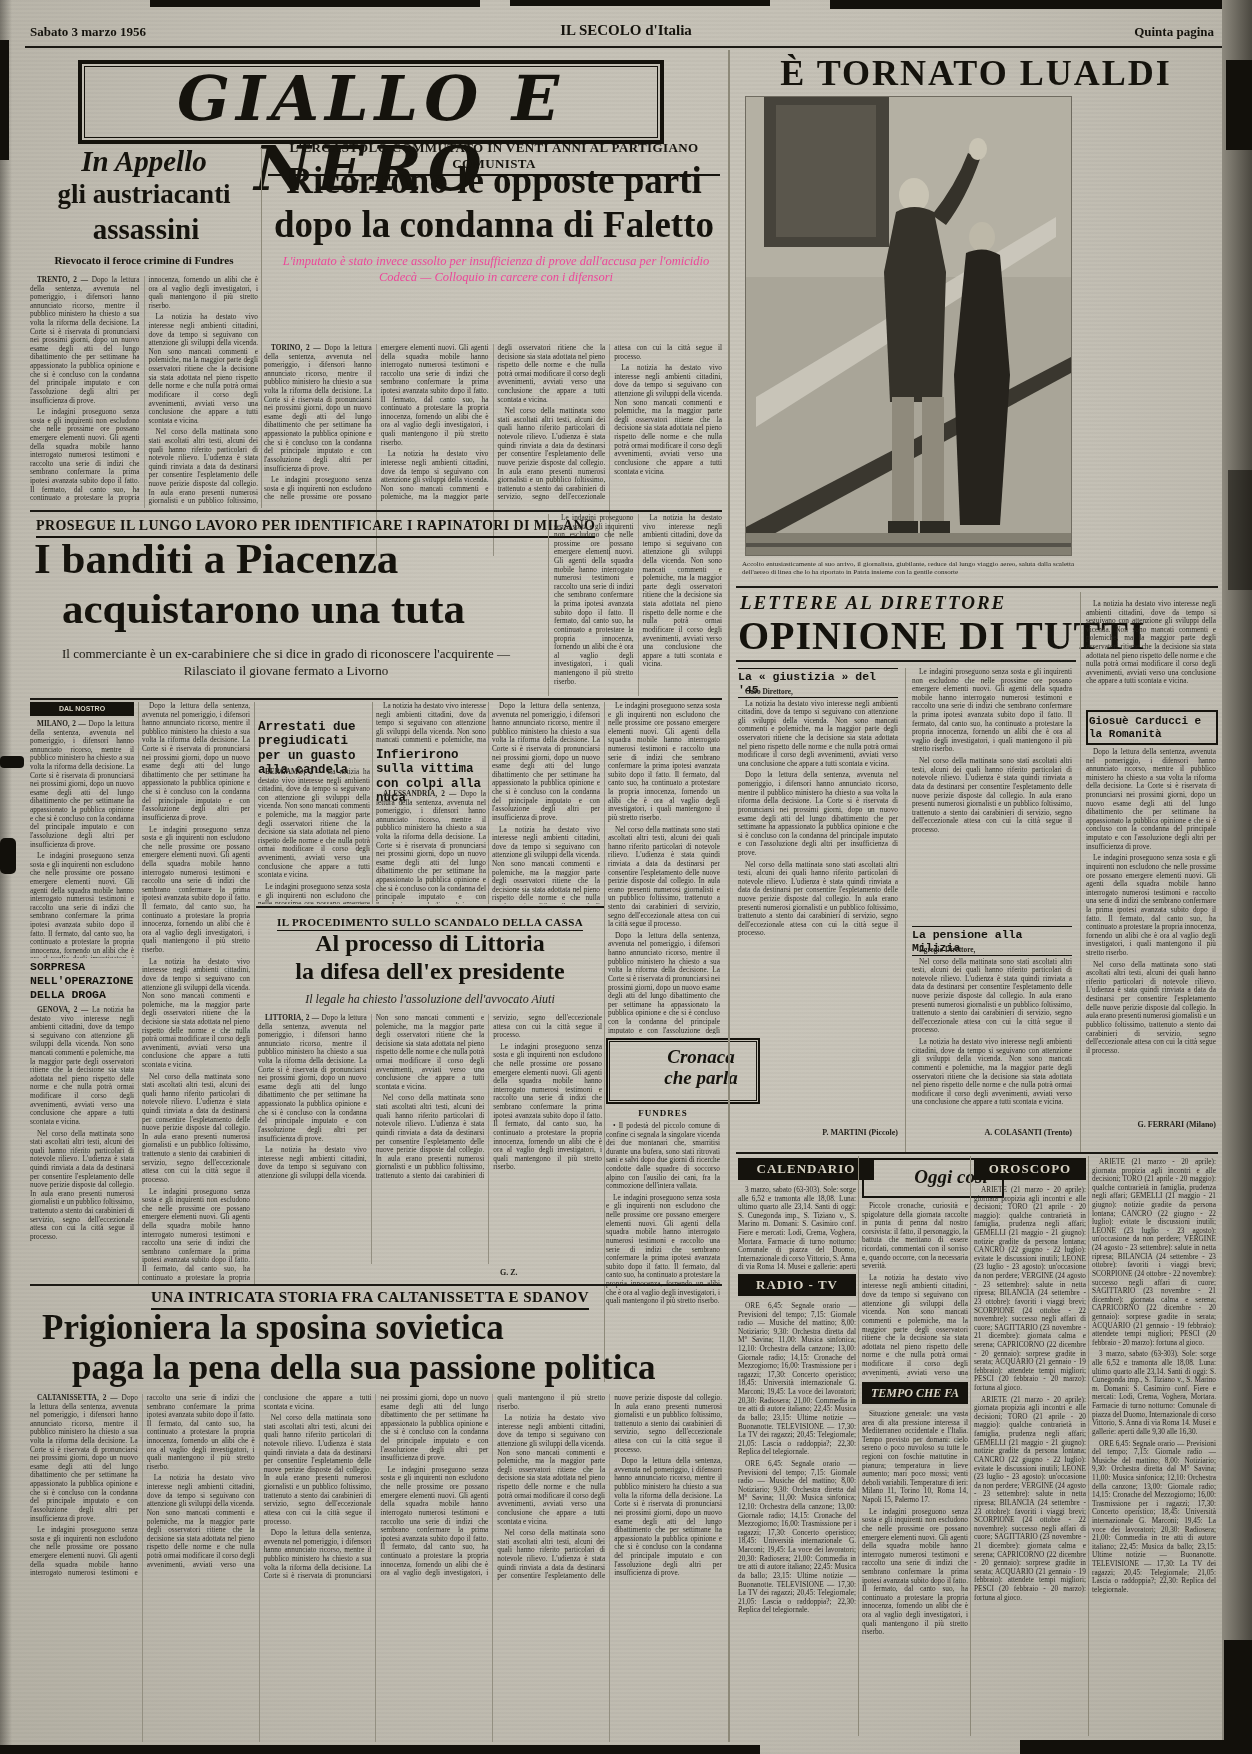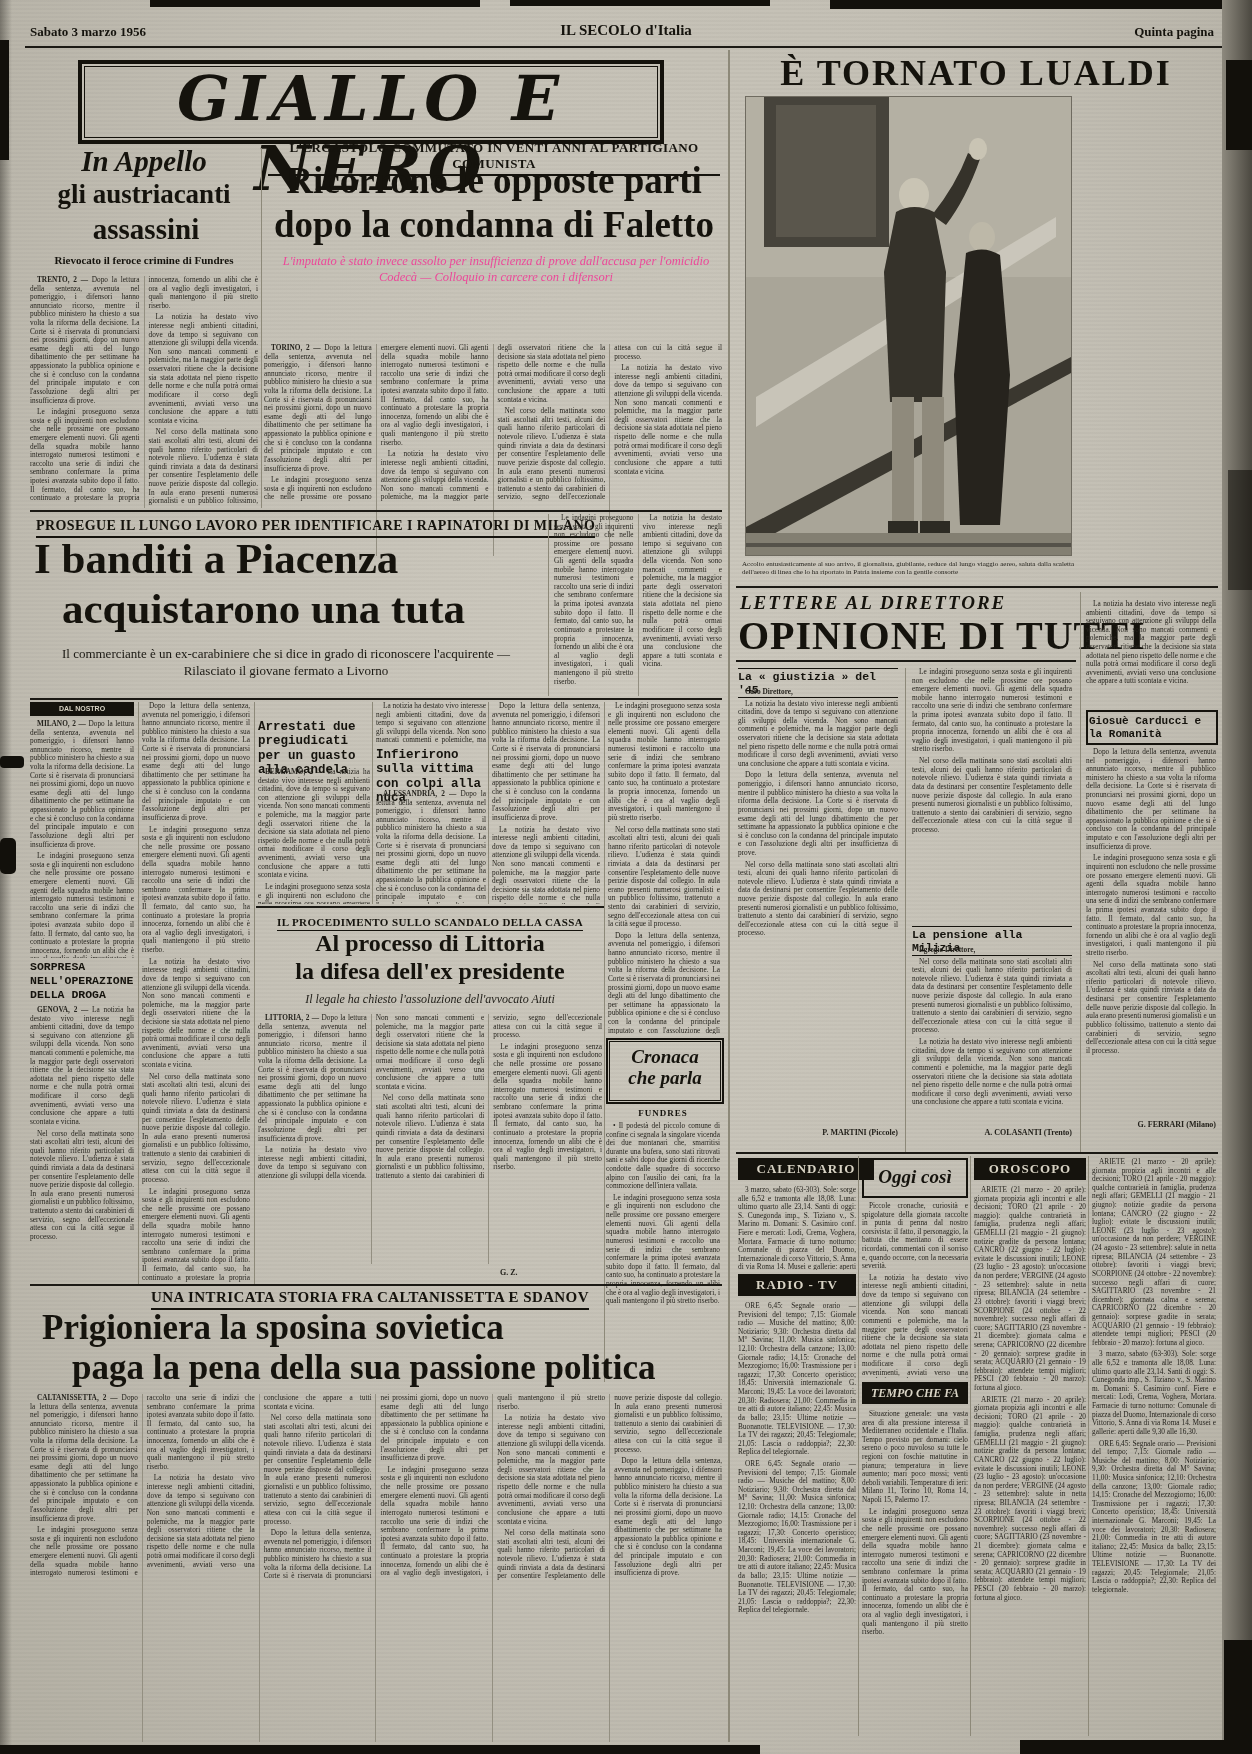--- a/index.html
+++ b/index.html
@@ -21,21 +21,21 @@
   .cols6{column-count:6;column-gap:9px;column-rule:1px solid #938f81;}
   .hd{font-weight:bold;color:#15130d;}
   .center{text-align:center;}
   .kick{font-weight:bold;font-size:14px;color:#15130d;border-bottom:2px solid #15130d;display:inline-block;padding-bottom:2px;letter-spacing:.4px;}
   .rev{background:#15130d;color:#d8d3c4;text-align:center;font-weight:bold;overflow:hidden;}
   .rule{background:#1b1914;}
   .vrule{background:#8d8979;width:1px;}
   .sig{font-weight:bold;font-size:8px;text-align:right;}
   .subhead-sm{font-weight:bold;font-size:11.5px;color:#15130d;line-height:1.15;font-family:Liberation Mono, monospace;}
   .blob{background:#12100b;position:absolute;}
-  .boxed{border:2px solid #15130d;}
+  .boxed{border:2px solid #15130d;padding-left:36px;}
 </style>
 </head>
 <body>
 
 <div class="blob" style="left:150px;top:0;width:330px;height:7px"></div>
 <div class="blob" style="left:510px;top:0;width:260px;height:6px"></div>
 <div class="blob" style="left:830px;top:0;width:422px;height:9px"></div>
 <div class="abs" style="left:1222px;top:0;width:30px;height:1754px;background:linear-gradient(90deg,#8d897e,#4b4840)"></div>
 <div class="blob" style="left:1226px;top:60px;width:26px;height:90px"></div>
 <div class="blob" style="left:1228px;top:470px;width:24px;height:120px;opacity:.6"></div>

